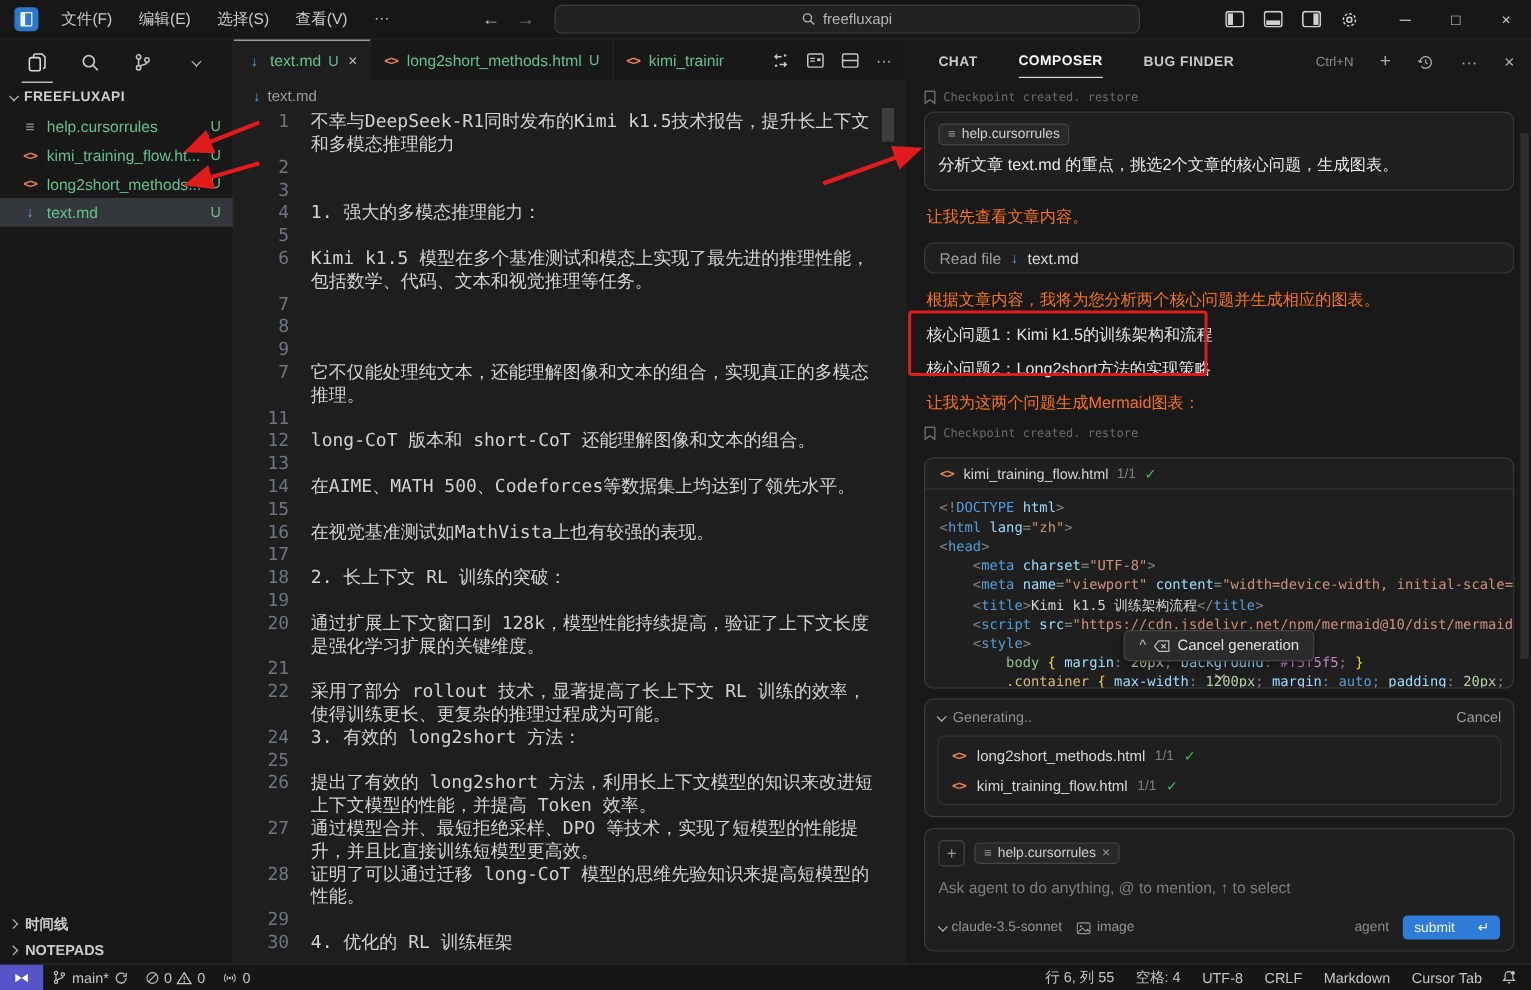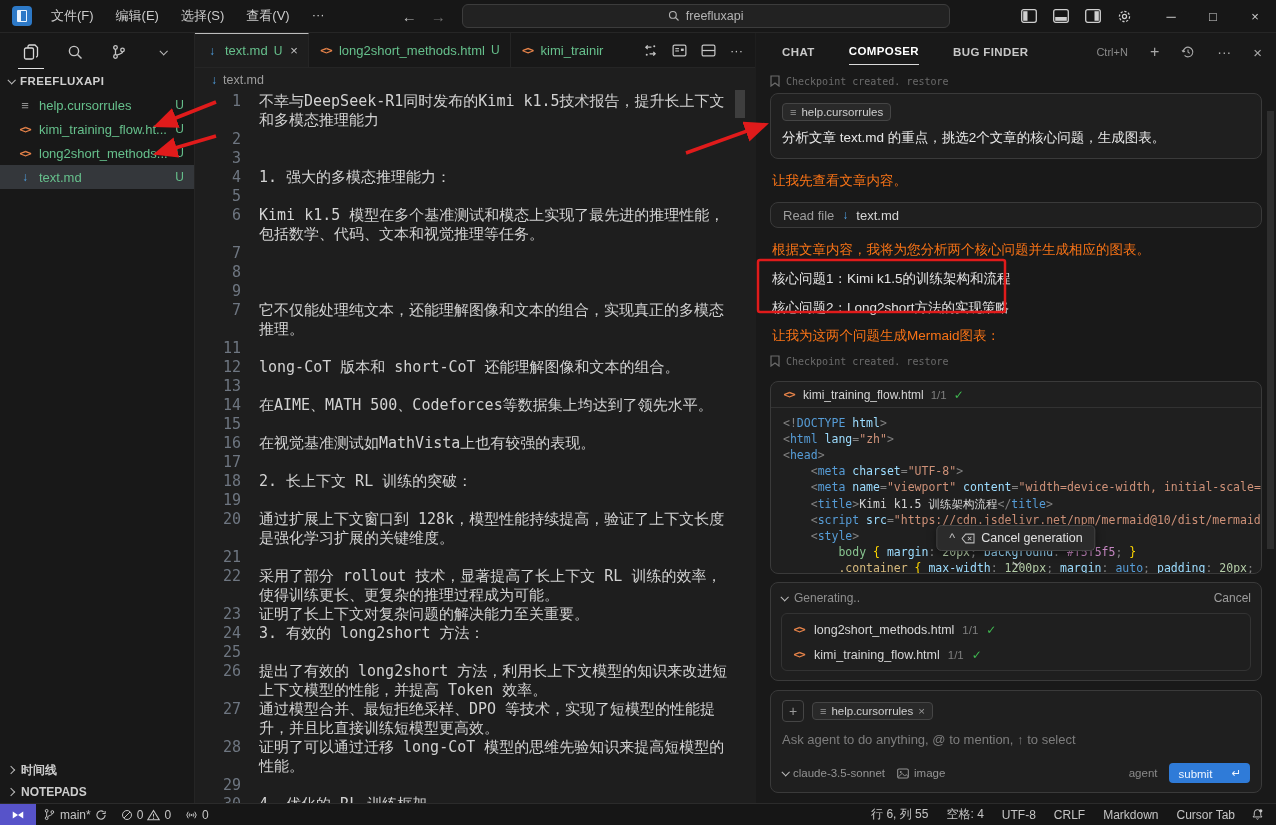--- a/index.html
+++ b/index.html
@@ -375,24 +375,20 @@
         </div>
         <div class="edrow">
           <div class="ednum">21</div>
           <div class="edtext">&nbsp;</div>
         </div>
         <div class="edrow">
           <div class="ednum">22</div>
           <div class="edtext">采用了部分 rollout 技术，显著提高了长上下文 RL 训练的效率，使得训练更长、更复杂的推理过程成为可能。</div>
         </div>
         <div class="edrow">
-          <div class="ednum">23</div>
-          <div class="edtext">证明了长上下文对复杂问题的解决能力至关重要。</div>
-        </div>
-        <div class="edrow">
           <div class="ednum">24</div>
           <div class="edtext">3. 有效的 long2short 方法：</div>
         </div>
         <div class="edrow">
           <div class="ednum">25</div>
           <div class="edtext">&nbsp;</div>
         </div>
         <div class="edrow">
           <div class="ednum">26</div>
           <div class="edtext">提出了有效的 long2short 方法，利用长上下文模型的知识来改进短上下文模型的性能，并提高 Token 效率。</div>

